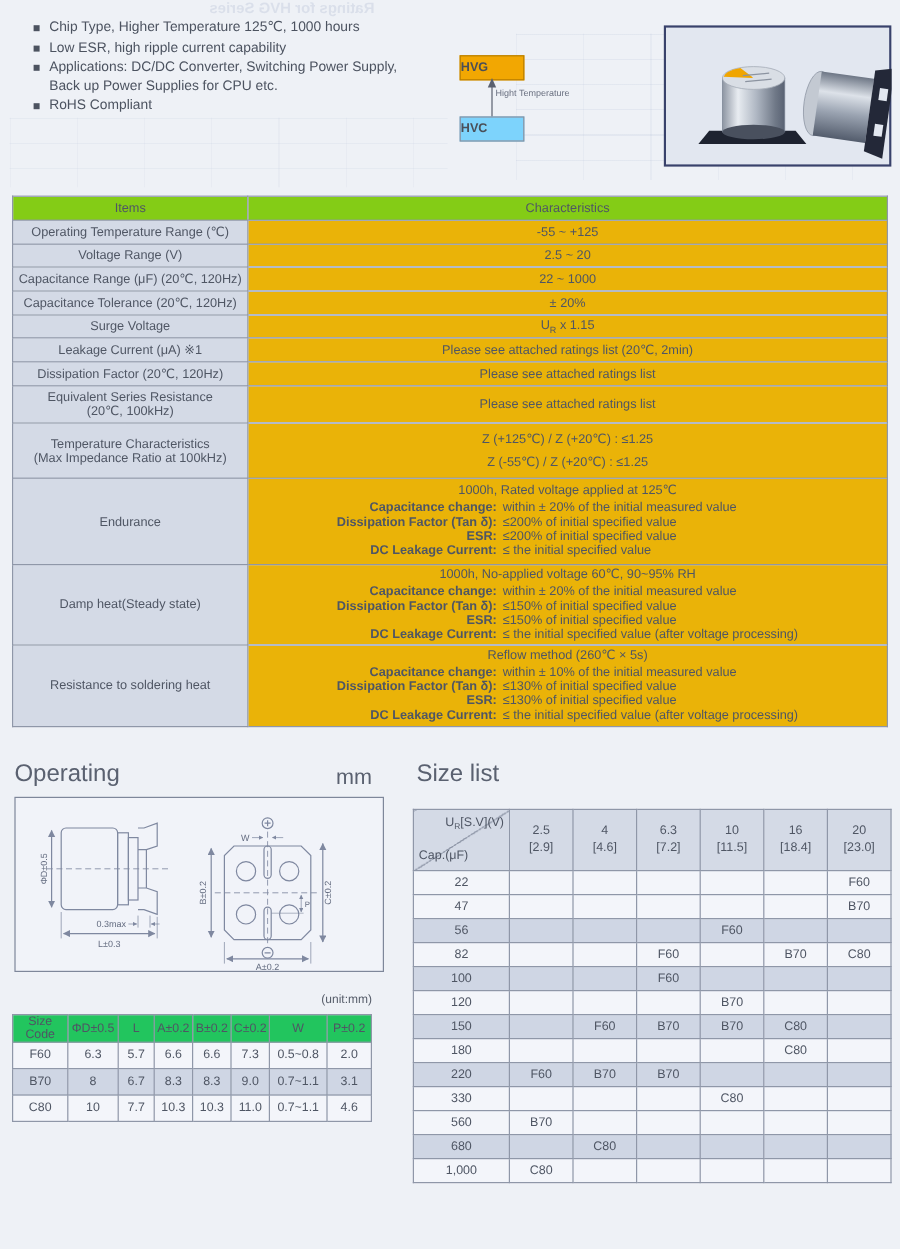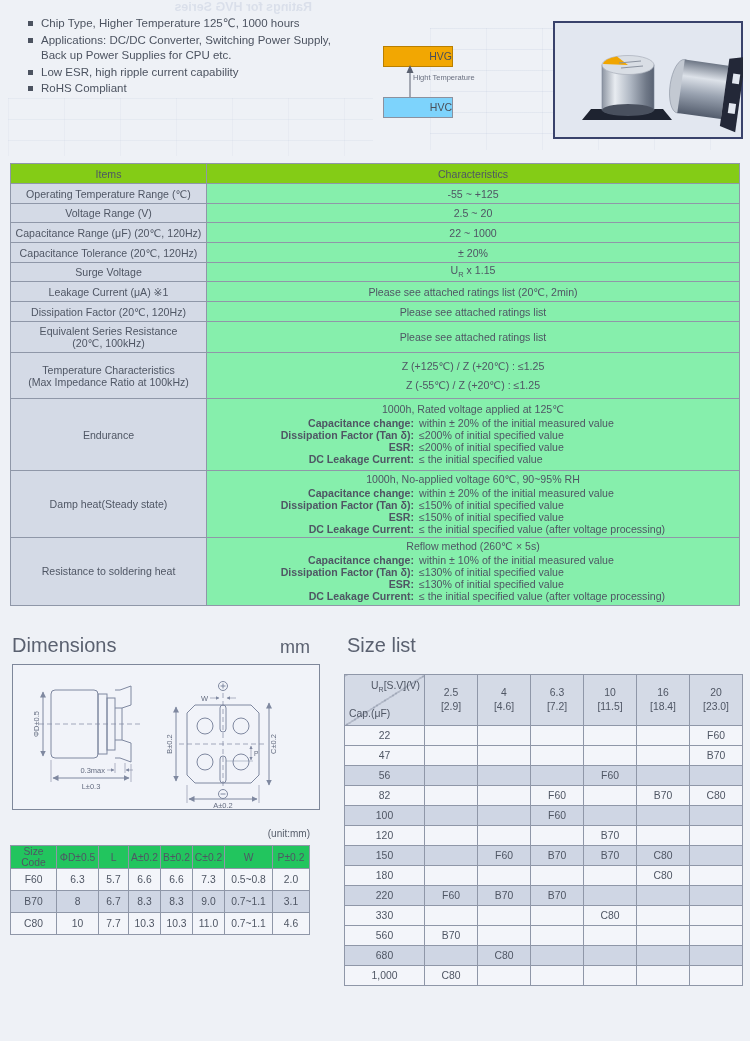--- a/index.html
+++ b/index.html
@@ -16,36 +16,36 @@
   .gg1{left:430px;top:28px;width:312px;height:122px;}
   .gg2{left:8px;top:98px;width:365px;height:58px;opacity:.8;}
 
   
   .features{position:absolute;left:28px;top:16px;width:360px;margin:0;padding:0;list-style:none;
       font-size:11.5px;line-height:15.5px;color:#4c5360;}
   .features li{position:relative;padding-left:13px;white-space:pre-line;margin-bottom:1px;}
   .features li::before{content:"";position:absolute;left:0;top:5px;width:5px;height:5px;background:#4c5360;}
 
   
-  .dbox{position:absolute;width:52px;height:19px;line-height:19px;text-align:right;
-      font-size:10.5px;font-weight:normal;color:#4a4f58;padding-left:16px;}
+  .dbox{position:absolute;width:52px;height:19px;line-height:19px;text-align:left;
+      font-size:10.5px;font-weight:bold;color:#4a4f58;}
   .hvg{left:383px;top:46px;background:#f2a702;border:1px solid #b97f00;}
   .hvc{left:383px;top:97px;background:#7dd3fc;border:1px solid #8b919f;}
   .arrow-svg{position:absolute;left:403px;top:65px;}
   .arrow-label{position:absolute;left:413px;top:73px;font-size:7.5px;color:#6a7080;}
 
   
   .photo{position:absolute;left:553px;top:21px;}
 
   
   .ctab{position:absolute;left:10px;top:163px;width:730px;border-collapse:collapse;table-layout:fixed;
       font-size:10.6px;color:#4f5664;}
   .ctab td{border:1px solid #8f97a8;padding:0 2px;overflow:hidden;}
   .ctab .it{background:#d4dae6;text-align:center;}
-  .ctab .cv{background:#86efac;text-align:center;}
+  .ctab .cv{background:#eab308;text-align:center;}
   .ctab .hd{background:#84cc16;}
   .ctab sub{font-size:7.5px;}
   .pairs{padding:1px 0 2px 0;}
   .ttl{text-align:center;line-height:13.5px;padding-top:1px;}
   .pair{display:flex;line-height:12.2px;}
   .pl{width:205px;text-align:right;padding-right:5px;flex:0 0 205px;font-weight:bold;}
   .pv{flex:1;text-align:left;}
   .vline{line-height:19px;}
 
   .note{position:absolute;left:12px;top:601px;font-size:11px;color:#4f5664;}
@@ -87,23 +87,23 @@
 <body>
 
 <div id="page">
 
   <div class="ghost-text">Ratings for HVG Series</div>
   <div class="ghost-grid gg1"></div>
   <div class="ghost-grid gg2"></div>
 
   <ul class="features">
     <li>Chip Type, Higher Temperature 125℃, 1000 hours</li>
+    <li>Low ESR, high ripple current capability</li>
     <li>Applications: DC/DC Converter, Switching Power Supply,
 Back up Power Supplies for CPU etc.</li>
-    <li>Low ESR, high ripple current capability</li>
     <li>RoHS Compliant</li>
   </ul>
 
   <div class="dbox hvg">HVG</div>
   <svg class="arrow-svg" width="14" height="34" viewBox="0 0 14 34">
     <line x1="7" y1="33" x2="7" y2="6" stroke="#5a6170" stroke-width="1"></line>
     <polygon points="7,0 3.5,8 10.5,8" fill="#5a6170"></polygon>
   </svg>
   <div class="arrow-label">Hight Temperature</div>
   <div class="dbox hvc">HVC</div>
@@ -269,21 +269,21 @@
                 <span class="pl">DC Leakage Current:</span>
                 <span class="pv">≤ the initial specified value (after voltage processing)</span>
               </div>
         </div>
       </td>
     </tr>
   </tbody>
     </table>
 
 
-  <div class="sec-title t-dim">Dimensions</div>
+  <div class="sec-title t-dim">Operating</div>
   <div class="sec-title t-mm">mm</div>
   <div class="sec-title t-size">Size list</div>
 
   <svg class="drawing" width="306" height="144" viewBox="0 0 306 144">
     <defs>
       <marker id="m" markerWidth="8" markerHeight="8" refX="5.5" refY="3" orient="auto-start-reverse">
         <path d="M0,0 L6,3 L0,6 z" fill="#7f88a0"></path>
       </marker>
     </defs>
     <g stroke="#7f88a0" stroke-width="1" fill="none">

